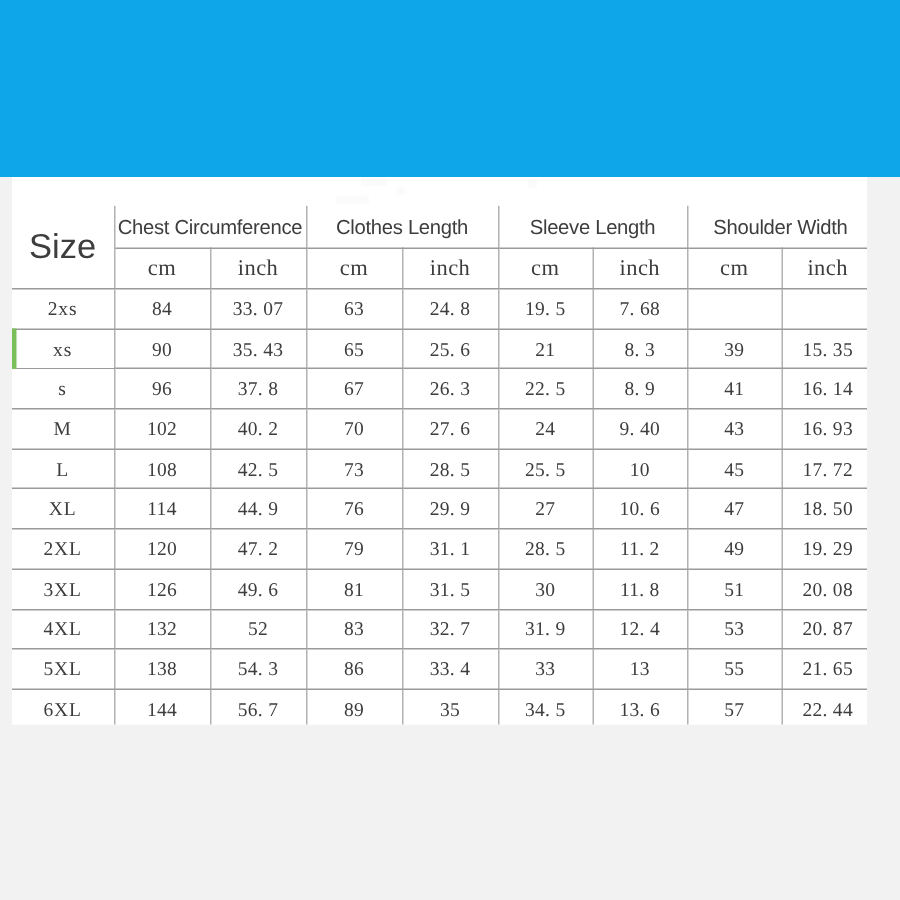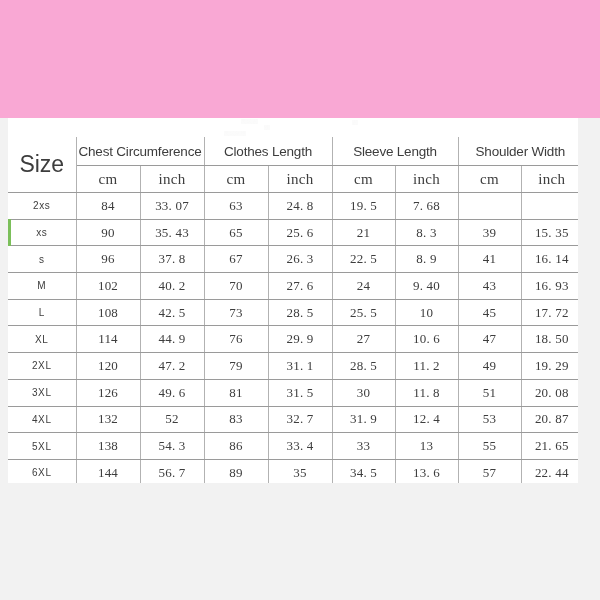--- a/index.html
+++ b/index.html
@@ -12,21 +12,21 @@
     background: #ffffff;
     font-family: "Liberation Sans", sans-serif;
     overflow: hidden;
   }
 
   
   #page {
     position: relative;
     width: 600px;
     height: 600px;
-    background: #f9a8d4;
+    background: #0ea5e9;
   }
 
   
   .gray-plate {
     position: absolute;
     left: 0;
     top: 118px;
     width: 600px;
     height: 482px;
     background: #f2f2f2;
@@ -144,22 +144,22 @@
   td.cell {
     font-family: "Liberation Serif", serif;
     font-size: 13px;
     font-weight: 400;
     color: #4d4d4d;
     height: 25.7px;
     letter-spacing: 0.2px;
   }
 
   td.size-label {
-    font-family: Liberation Sans, sans-serif;
-    font-size: 10px;
+    font-family: Liberation Serif, serif;
+    font-size: 13px;
     color: #4d4d4d;
     letter-spacing: 0.6px;
   }
 
   
   tr.selected-row > td:first-child {
     position: relative;
     margin-top: 25px;
   }
   tr.selected-row > td:first-child::before {

